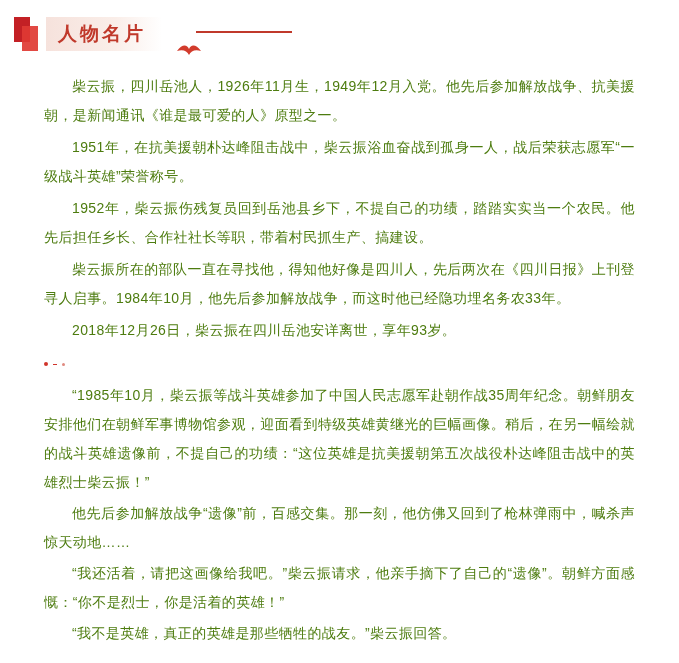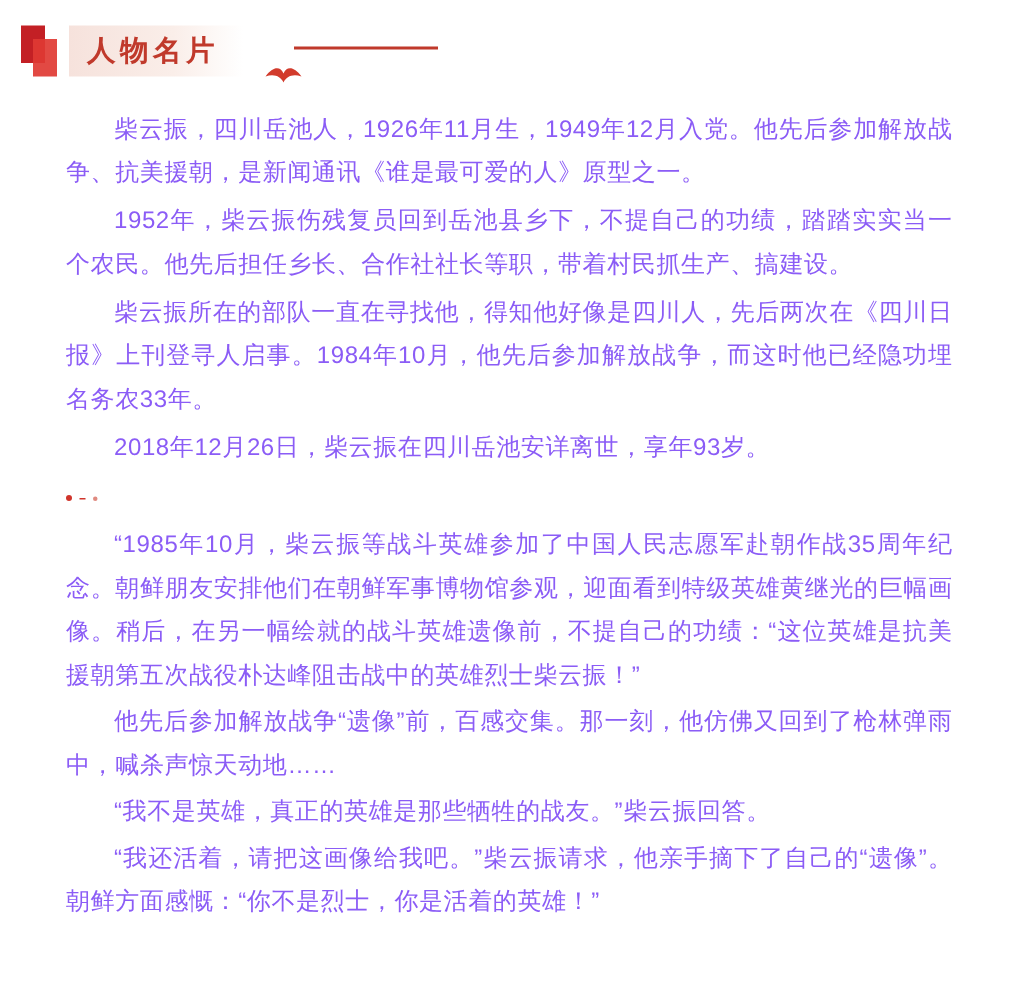--- a/index.html
+++ b/index.html
@@ -89,23 +89,23 @@
     height: 16px;
     color: #d23b2c;
   }
 
   
   .content {
     padding: 10px 44px 0 44px;
   }
   p.para {
     margin: 0 0 3px 0;
-    font-size: 16px;
+    font-size: 14px;
     line-height: 29px;
-    color: #8b5cf6;
+    color: #4d7c0f;
     text-indent: 2em;
     text-align: justify;
     letter-spacing: 0.4px;
   }
   .divider {
     position: relative;
     height: 26px;
     margin: 6px 0 4px 0;
   }
   .divider .dots {
@@ -155,33 +155,34 @@
       </div>
     </div>
     <div class="header-rule"></div>
     <svg class="bird" viewBox="0 0 26 16" aria-hidden="true">
       <path d="M1 9 C6 2, 11 2, 13 7 C15 2, 20 2, 25 9 C19 7, 15 9, 13 13 C11 9, 7 7, 1 9 Z" fill="#d23b2c"></path>
     </svg>
   </div>
 
   <div class="content">
     <p class="para">柴云振，四川岳池人，1926年11月生，1949年12月入党。他先后参加解放战争、抗美援朝，是新闻通讯《谁是最可爱的人》原型之一。</p>
+    <p class="para">1951年，在抗美援朝朴达峰阻击战中，柴云振浴血奋战到孤身一人，战后荣获志愿军“一级战斗英雄”荣誉称号。</p>
     <p class="para">1952年，柴云振伤残复员回到岳池县乡下，不提自己的功绩，踏踏实实当一个农民。他先后担任乡长、合作社社长等职，带着村民抓生产、搞建设。</p>
     <p class="para">柴云振所在的部队一直在寻找他，得知他好像是四川人，先后两次在《四川日报》上刊登寻人启事。1984年10月，他先后参加解放战争，而这时他已经隐功埋名务农33年。</p>
     <p class="para">2018年12月26日，柴云振在四川岳池安详离世，享年93岁。</p>
   </div>
 
   <div class="divider">
     <div class="dots">
       <span class="dot"></span>
       <span class="line"></span>
       <span class="dot small"></span>
     </div>
   </div>
 
   <div class="section-two">
     <p class="para">“1985年10月，柴云振等战斗英雄参加了中国人民志愿军赴朝作战35周年纪念。朝鲜朋友安排他们在朝鲜军事博物馆参观，迎面看到特级英雄黄继光的巨幅画像。稍后，在另一幅绘就的战斗英雄遗像前，不提自己的功绩：“这位英雄是抗美援朝第五次战役朴达峰阻击战中的英雄烈士柴云振！”</p>
     <p class="para">他先后参加解放战争“遗像”前，百感交集。那一刻，他仿佛又回到了枪林弹雨中，喊杀声惊天动地……</p>
+    <p class="para">“我还活着，请把这画像给我吧。”柴云振请求，他亲手摘下了自己的“遗像”。朝鲜方面感慨：“你不是烈士，你是活着的英雄！”</p>
     <p class="para">“我不是英雄，真正的英雄是那些牺牲的战友。”柴云振回答。</p>
-    <p class="para">“我还活着，请把这画像给我吧。”柴云振请求，他亲手摘下了自己的“遗像”。朝鲜方面感慨：“你不是烈士，你是活着的英雄！”</p>
   </div>
 
 </div>
 
 </body></html>

